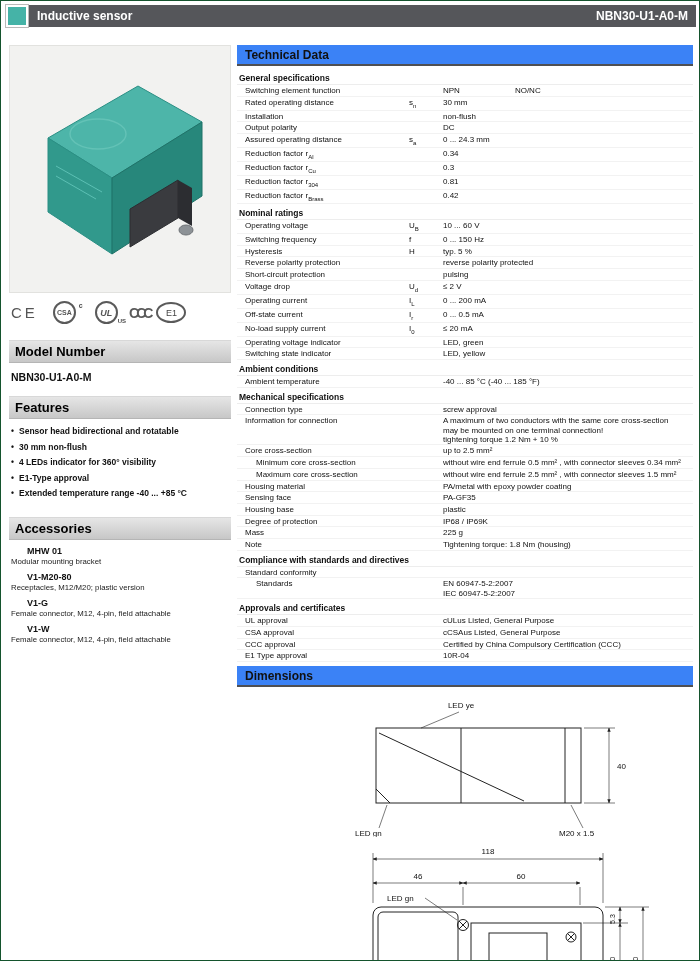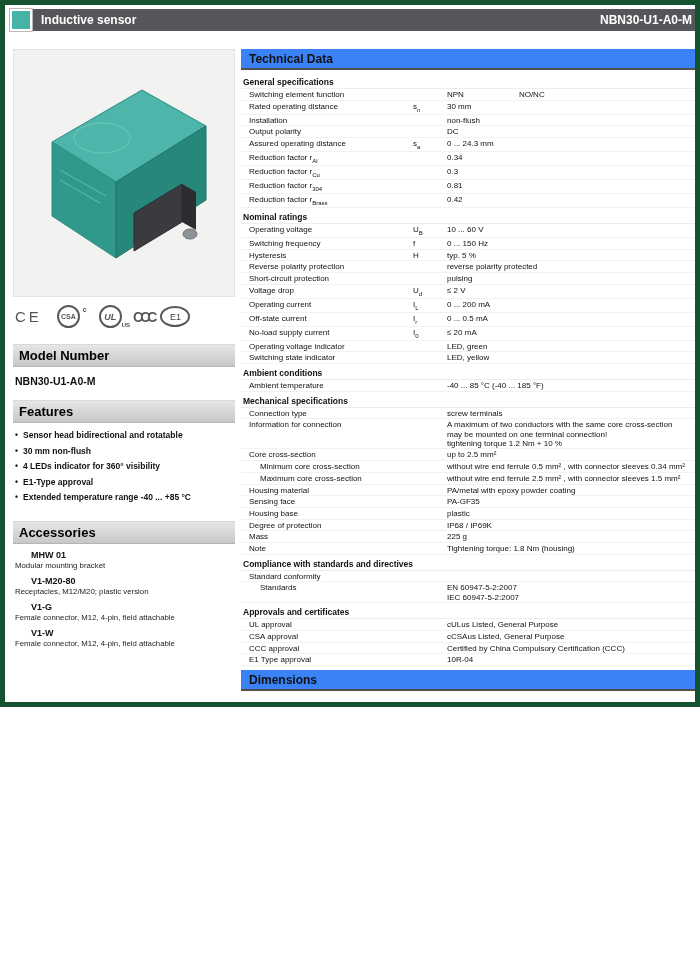--- a/index.html
+++ b/index.html
@@ -1,18 +1,18 @@
 <!DOCTYPE html>
 <html><head>
 <meta charset="utf-8">
 <style>
   *{margin:0;padding:0;box-sizing:border-box;}
   html,body{width:700px;height:961px;background:#fff;}
   body{font-family:"Liberation Sans","DejaVu Sans",sans-serif;color:#111;}
-  .page{position:relative;width:700px;height:707px;background:#fff;border:5px solid #14532d;overflow:hidden;}
+  .page{position:relative;width:700px;height:961px;background:#fff;border:1px solid #14532d;overflow:hidden;}
 
   
   .topbar{position:absolute;left:5px;top:4px;width:690px;height:22px;background:#55565a;color:#fff;
     display:flex;align-items:center;font-size:12px;font-weight:bold;padding-right:8px;}
   .brand-square{width:22px;height:22px;background:#45b3a7;border:2px solid #fff;box-shadow:0 0 0 1px #b9b9b9;margin-right:9px;flex:none;}
   .topbar-right{margin-left:auto;}
 
   
   .left-col{position:absolute;left:8px;top:44px;width:222px;}
   .right-col{position:absolute;left:236px;top:44px;width:456px;}
@@ -259,21 +259,21 @@
         <div class="sec-title">Ambient conditions</div>
         <div class="trow">
           <span class="tl">Ambient temperature</span>
           <span class="ts"></span>
           <span class="tv">-40 ... 85 °C (-40 ... 185 °F)</span>
         </div>
         <div class="sec-title">Mechanical specifications</div>
         <div class="trow">
           <span class="tl">Connection type</span>
           <span class="ts"></span>
-          <span class="tv">screw terminals</span>
+          <span class="tv">screw approval</span>
         </div>
         <div class="trow">
           <span class="tl">Information for connection</span>
           <span class="ts"></span>
           <span class="tv">A maximum of two conductors with the same core cross-section<br>may be mounted on one terminal connection!<br>tightening torque 1.2 Nm + 10 %</span>
         </div>
         <div class="trow">
           <span class="tl">Core cross-section</span>
           <span class="ts"></span>
           <span class="tv">up to 2.5 mm²</span>

